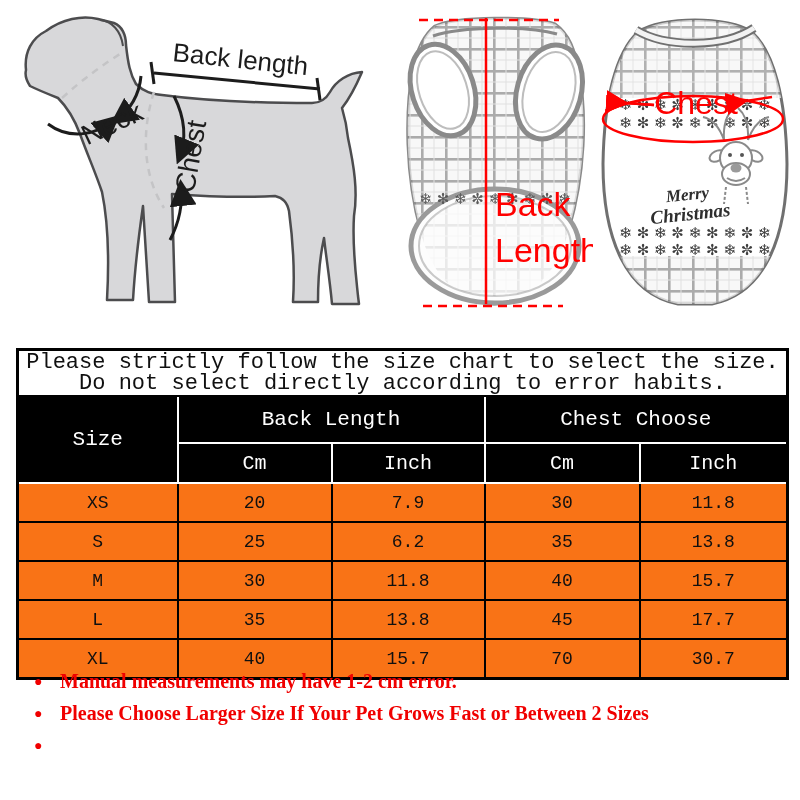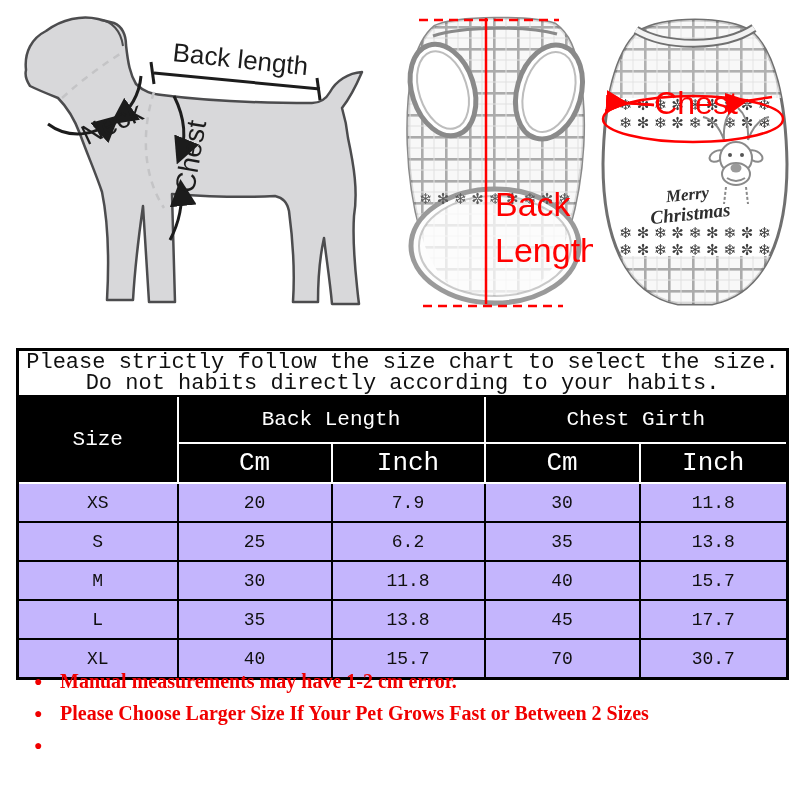--- a/index.html
+++ b/index.html
@@ -22,22 +22,22 @@
     font-family:"Liberation Mono",monospace;color:#101010;
   }
   td.notice-cell{
     height:42px;font-family:"Liberation Sans",sans-serif;
     color:#ff0000;font-size:22px;line-height:21px;background:#fff;
   }
   tr.hdr td{
     background:#000;color:#fff;border:2px solid #fff;font-size:21px;
   }
   tr.hdr-top td{height:43px;}
-  tr.hdr-units td{height:36px;font-size:26px;margin-top:22px;}
-  tr.data-row td{height:35px;font-size:18px;background:#c4b5fd;}
+  tr.hdr-units td{height:36px;font-size:20px;margin-top:22px;}
+  tr.data-row td{height:35px;font-size:18px;background:#f97316;}
 
   
   .notes{position:absolute;left:0;top:671px;width:790px;padding-left:34px;box-sizing:border-box;}
   .note-line{
     display:flex;align-items:flex-start;margin-bottom:11px;
     font-family:"Liberation Serif",serif;font-weight:bold;
     font-size:20px;line-height:21px;color:#f00000;
   }
   .note-marker{width:26px;flex:0 0 26px;font-size:14px;line-height:21px;}
   .note-text{white-space:nowrap;text-align:right;}
@@ -197,27 +197,27 @@
     <col style="width:160px">
       <col style="width:154px">
       <col style="width:153px">
     <col style="width:155px">
       <col style="width:148px">
   </colgroup>
   <tbody>
     <tr>
       <td class="notice-cell" colspan="5">
         <div>Please strictly follow the size chart to select the size.</div>
-        <div>Do not habits directly according to your habits.</div>
+        <div>Do not select directly according to error habits.</div>
       </td>
     </tr>
     <tr class="hdr hdr-top">
       <td rowspan="2">Size</td>
       <td colspan="2">Back Length</td>
-      <td colspan="2">Chest Girth</td>
+      <td colspan="2">Chest Choose</td>
     </tr>
     <tr class="hdr hdr-units">
       <td>Cm</td>
       <td>Inch</td>
       <td>Cm</td>
       <td>Inch</td>
     </tr>
     <tr class="data-row">
       <td>XS</td>
       <td>20</td>

